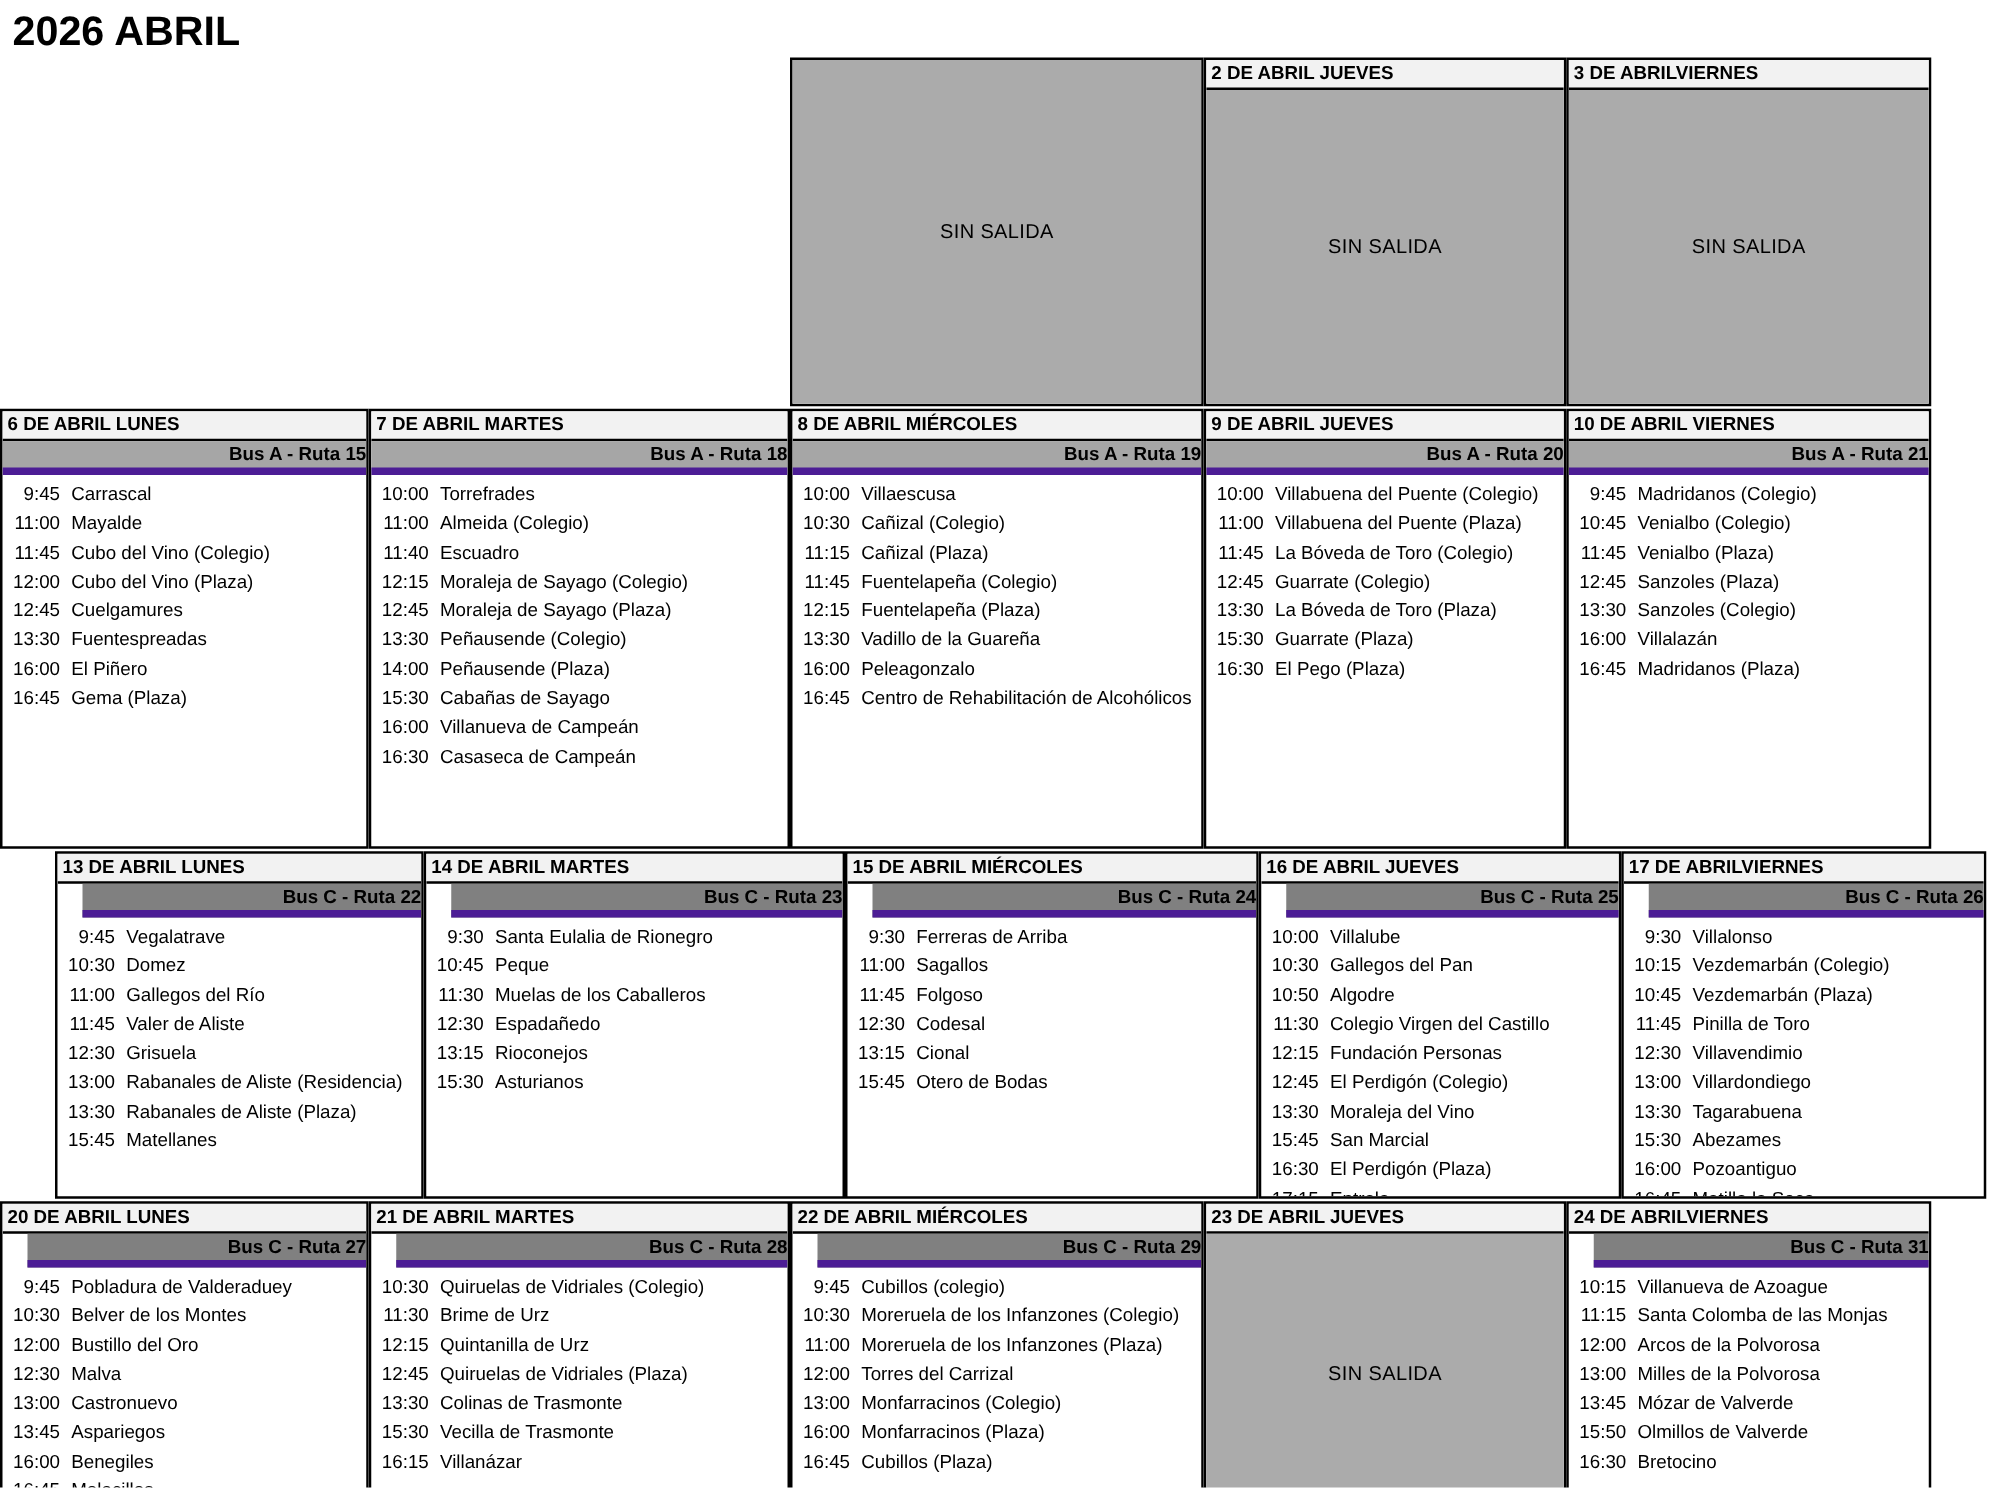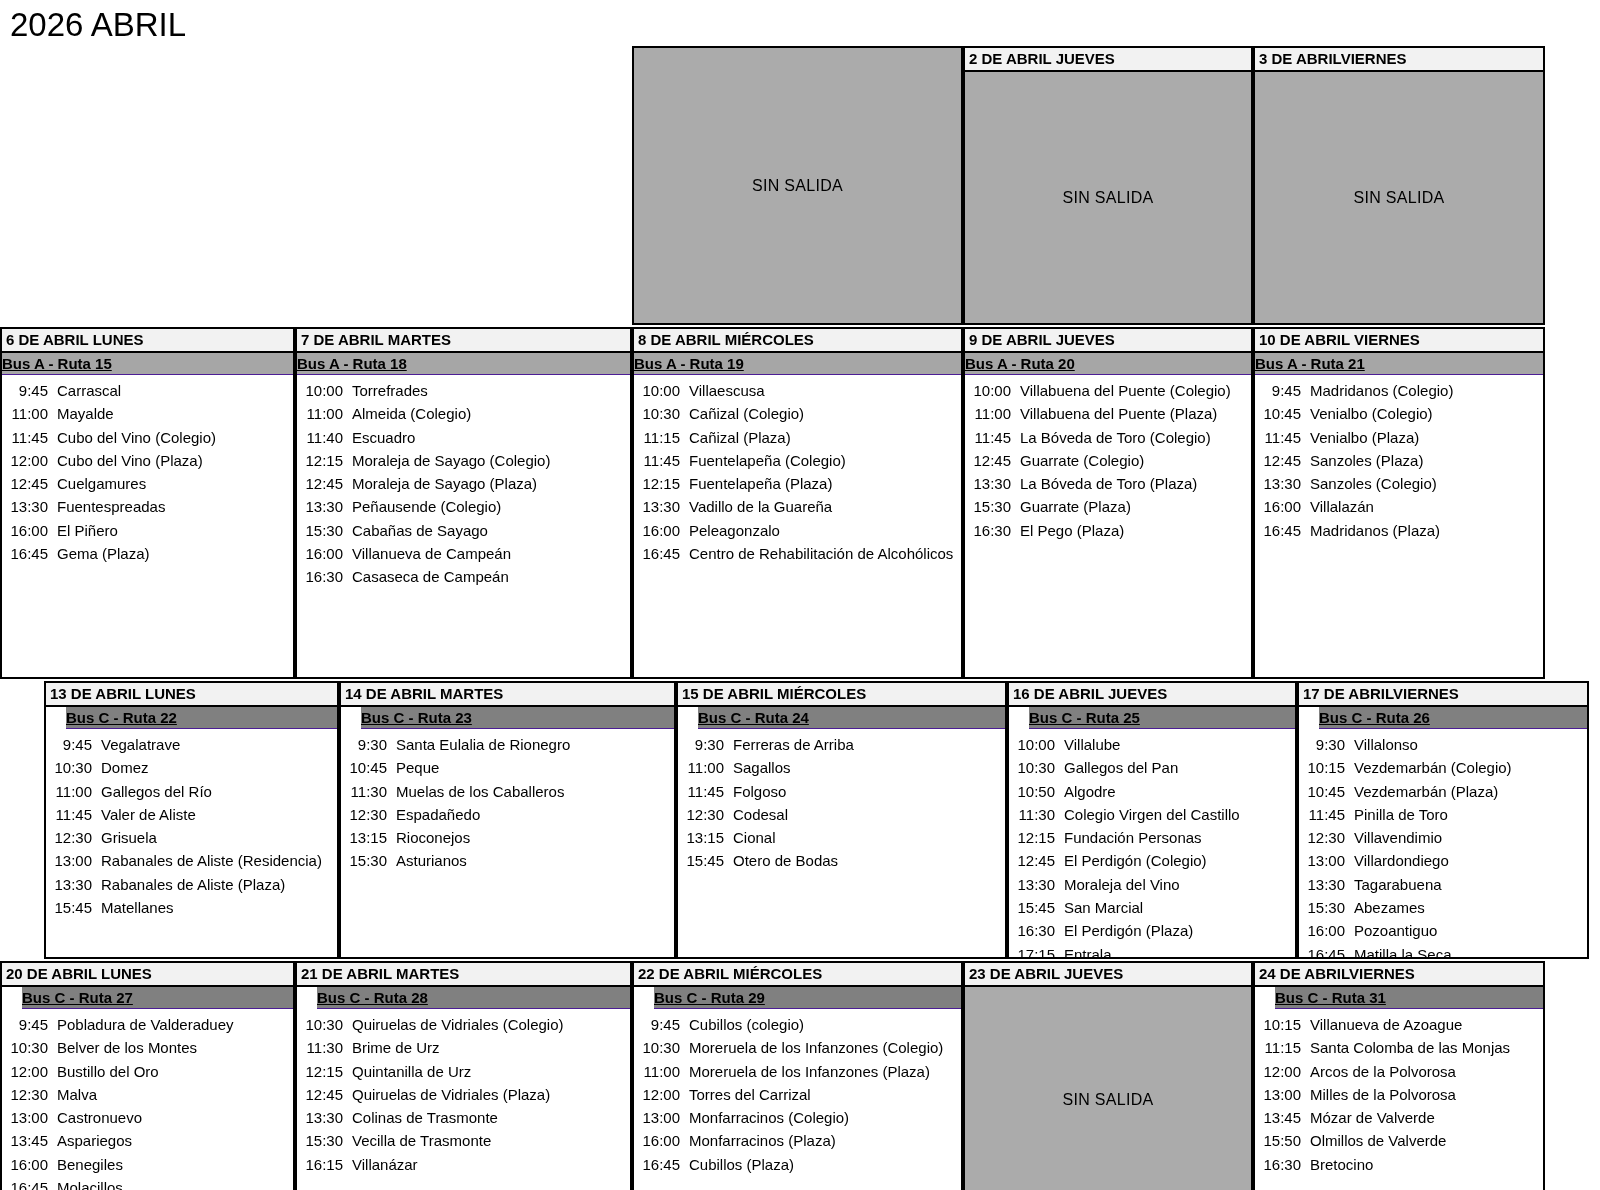--- a/index.html
+++ b/index.html
@@ -1,34 +1,34 @@
 <!DOCTYPE html>
 <html style="--band-a: #a6a6a6; --band-c: #808080; --header-bg: #f2f2f2; --closed-bg: #ababab;"><head>
 <meta charset="utf-8">
 <style>
   * { margin:0; padding:0; box-sizing:border-box; }
   html,body { width:1600px; height:1190px; background:#fff; overflow:hidden;
               font-family:"Liberation Sans", sans-serif; color:#000; }
   .page { position:relative; width:1600px; height:1190px; }
-  .page-title { font-size:33px; font-weight:normal; letter-spacing:0px; padding:6px 2px 0 10px; height:46px; }
+  .page-title { font-size:33px; font-weight:bold; letter-spacing:0px; padding:6px 2px 0 10px; height:46px; }
 
   .week { display:grid; grid-template-columns:295px 337px 331px 290px 292px; width:1545px; }
   .week + .week { margin-top:2px; }
   .week-0 { height:279px; }
   .week-1 { height:352px; }
   .week-2 { height:278px;padding-left:44px; }
   .week-3 { height:253px; }
 
   .day { border:2px solid #000; background:#fff; display:flex; flex-direction:column; overflow:hidden; }
   .day.empty { border:none; background:transparent; }
 
   .date-header { flex:0 0 24px; background:var(--header-bg); border-bottom:2px solid #000;
                  font-weight:bold; font-size:15px; line-height:21px; padding-left:4px; white-space:nowrap; }
   .route-band { flex:0 0 22px; font-weight:bold; font-size:15px; line-height:21px;
-                text-align:left; border-bottom:1px solid #4c1d95; white-space:nowrap;text-decoration:underline; }
+                text-align:right; border-bottom:6px solid #4c1d95; white-space:nowrap; }
   .band-a { background:var(--band-a); }
   .band-c { background:var(--band-c);margin-left:20px; }
 
   .stops { flex:1 1 auto; padding:4px 0 0 6px; }
   .stop { display:flex; line-height:23.3px; font-size:15px; white-space:nowrap; }
   .stop .time { width:40px; text-align:right; flex:0 0 40px; }
   .stop .place { margin-left:9px; }
 
   .closed-body { flex:1 1 auto; background:var(--closed-bg); display:flex;
                  align-items:center; justify-content:center; font-size:16px; letter-spacing:0.3px; }
@@ -121,20 +121,24 @@
             </div>
             <div class="stop">
               <span class="time">12:45</span>
               <span class="place">Moraleja de Sayago (Plaza)</span>
             </div>
             <div class="stop">
               <span class="time">13:30</span>
               <span class="place">Peñausende (Colegio)</span>
             </div>
             <div class="stop">
+              <span class="time">14:00</span>
+              <span class="place">Peñausende (Plaza)</span>
+            </div>
+            <div class="stop">
               <span class="time">15:30</span>
               <span class="place">Cabañas de Sayago</span>
             </div>
             <div class="stop">
               <span class="time">16:00</span>
               <span class="place">Villanueva de Campeán</span>
             </div>
             <div class="stop">
               <span class="time">16:30</span>
               <span class="place">Casaseca de Campeán</span>

